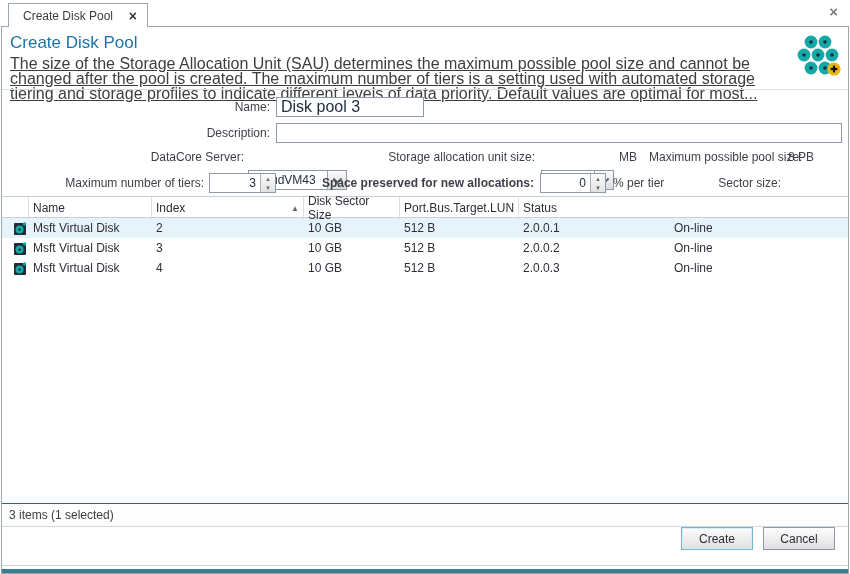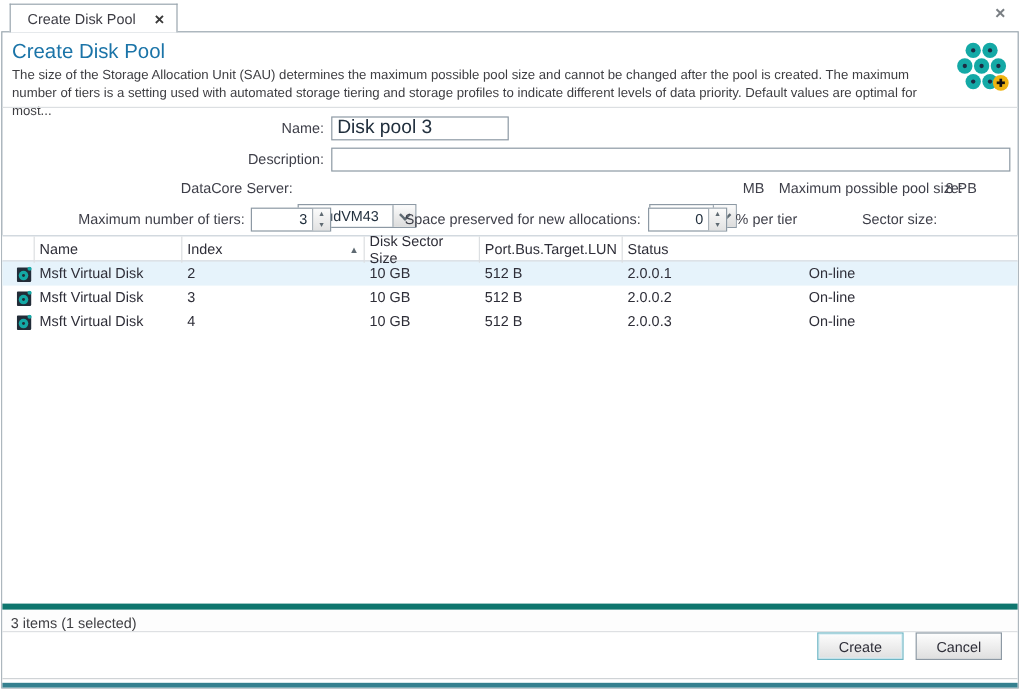--- a/index.html
+++ b/index.html
@@ -33,21 +33,21 @@
     position:absolute; top:26px; left:1px; right:1px; bottom:0;
     border:1px solid #9aa6ae; background:#fff;
   }
 
   .title {
     position:absolute; top:6px; left:8px;
     font-size:17px; color:var(--accent,#1b74a8);
   }
   .desc {
     position:absolute; top:29px; left:8px; width:772px;
-    font-size:11px; line-height:15px; color:#3e3e42;
+    font-size:16px; line-height:15px; color:#3e3e42;text-decoration:underline;
   }
   .pool-icon { position:absolute; top:7px; right:6px; width:48px; height:46px; }
   .header-sep { position:absolute; top:62px; left:0; right:0; height:1px; background:#dcdfe2; }
 
   
   .form { position:absolute; top:62px; left:0; right:0; height:107px; }
   .flabel { position:absolute; white-space:nowrap; color:#3e3f49; line-height:20px; }
   .fvalue { position:absolute; white-space:nowrap; color:#3e3f49; line-height:20px; }
   .r-align { transform:translateX(-100%); }
 
@@ -103,21 +103,21 @@
   .th.sorted { justify-content:space-between; }
   .sort-asc { font-size:8px; color:#5f6a72; }
   .tbody .trow { height:20px; align-items:center; cursor:default; }
   .trow.selected { background:var(--selected-row,#e6f3fb); }
   .td { padding:0 4px; color:#2e2e38; white-space:nowrap; overflow:hidden; line-height:20px; }
   .td.icon-cell { display:flex; justify-content:flex-end; padding-right:2px; align-items:center; height:20px; }
 
   
   .statusbar {
     position:absolute; left:0; right:0; bottom:46px; height:24px;
-    border-top:5px solid #0f766e; border-bottom:1px solid #d6d9dc;
+    border-top:1px solid #0f766e; border-bottom:1px solid #d6d9dc;
     line-height:22px; padding-left:7px; color:#3e3e42; background:#fdfdfd;
   }
   .buttonbar {
     position:absolute; left:0; right:0; bottom:8px; height:38px;
     display:flex; justify-content:flex-end; gap:10px; padding-right:13px;
     background:#fff;
   }
   .btn {
     width:72px; height:23px; font-family:"Liberation Sans", sans-serif; font-size:12px;
     color:#2e2e38; background:linear-gradient(#fdfdfd,#dfdfdf);
@@ -186,41 +186,42 @@
       <input class="tbox" style="left: 274px; top: 34px; width: 566px;" value="">
 
       <div class="flabel r-align" style="left:242px; top:58px;">DataCore Server:</div>
       <div class="dropdown" style="left:246px; top:58px; width:99px;">
         <span class="dd-value">CloudVM43</span>
         <span class="dd-btn">
             <span class="chev"></span>
           </span>
       </div>
 
+      <div class="flabel r-align" style="left:533px; top:58px;">Storage allocation unit size:</div>
       <div class="dropdown" style="left:539px; top:58px; width:73px;">
         <span class="dd-value">1024</span>
         <span class="dd-btn">
             <span class="chev"></span>
           </span>
       </div>
       <div class="flabel" style="left:617px; top:58px;">MB</div>
 
       <div class="flabel" style="left:647px; top:58px;">Maximum possible pool size:</div>
       <div class="fvalue" style="left:786px; top:58px;">8 PB</div>
 
       <div class="flabel r-align" style="left:202px; top:84px;">Maximum number of tiers:</div>
       <div class="spinner" style="left:207px; top:84px; width:67px;">
         <span class="sp-value">3</span>
         <span class="sp-btns">
           <span class="sp-up">▲</span>
           <span class="sp-down">▼</span>
         </span>
       </div>
 
-      <div class="flabel r-align" style="left:532px; top:84px;">Space preserved for new allocations:</div>
+      <div class="flabel r-align" style="left:532px; top:84px;font-weight:bold;">Space preserved for new allocations:</div>
       <div class="spinner" style="left:538px; top:84px; width:66px;">
         <span class="sp-value">0</span>
         <span class="sp-btns">
           <span class="sp-up">▲</span>
           <span class="sp-down">▼</span>
         </span>
       </div>
       <div class="flabel" style="left:611px; top:84px;">% per tier</div>
 
       <div class="flabel r-align" style="left:779px; top:84px;">Sector size:</div>

